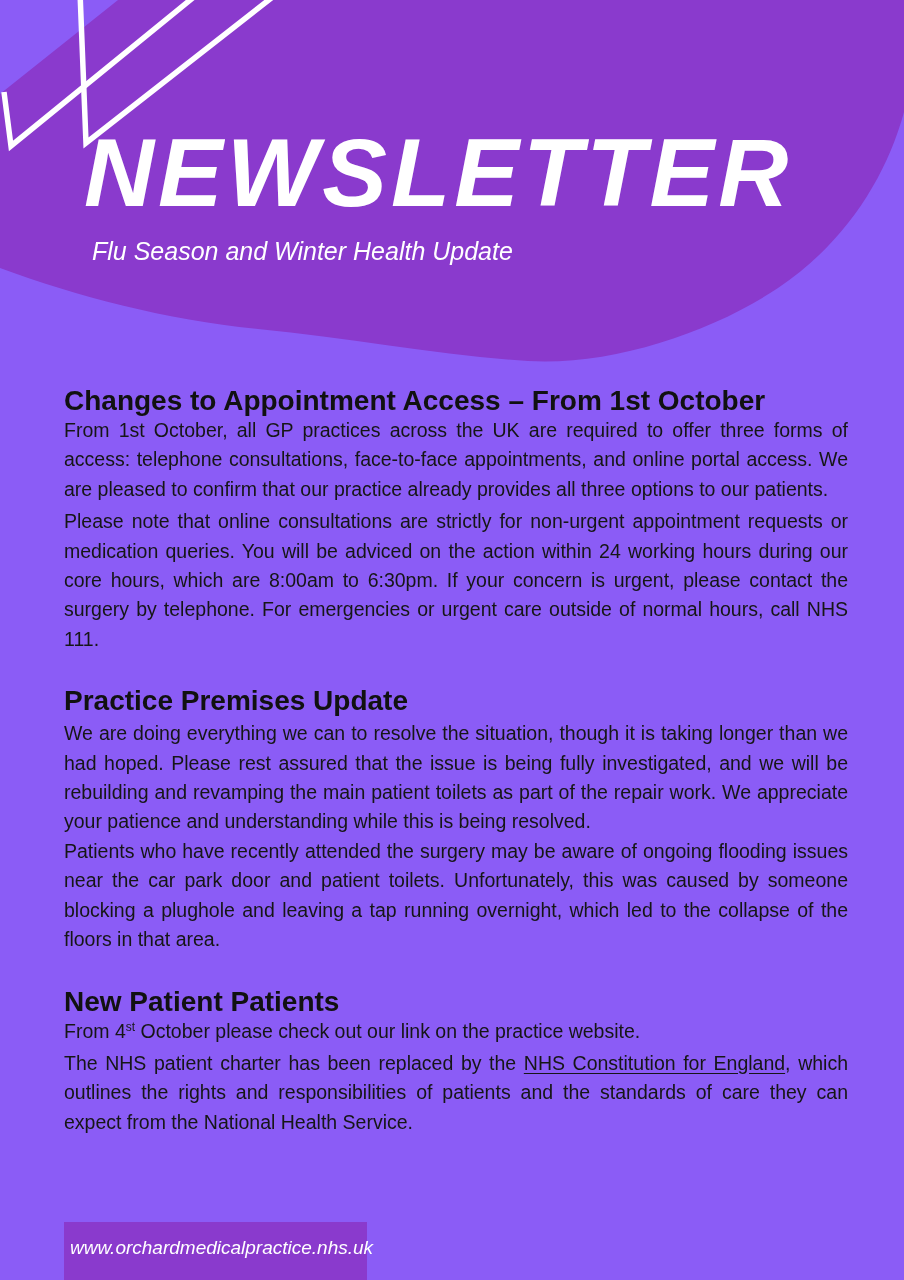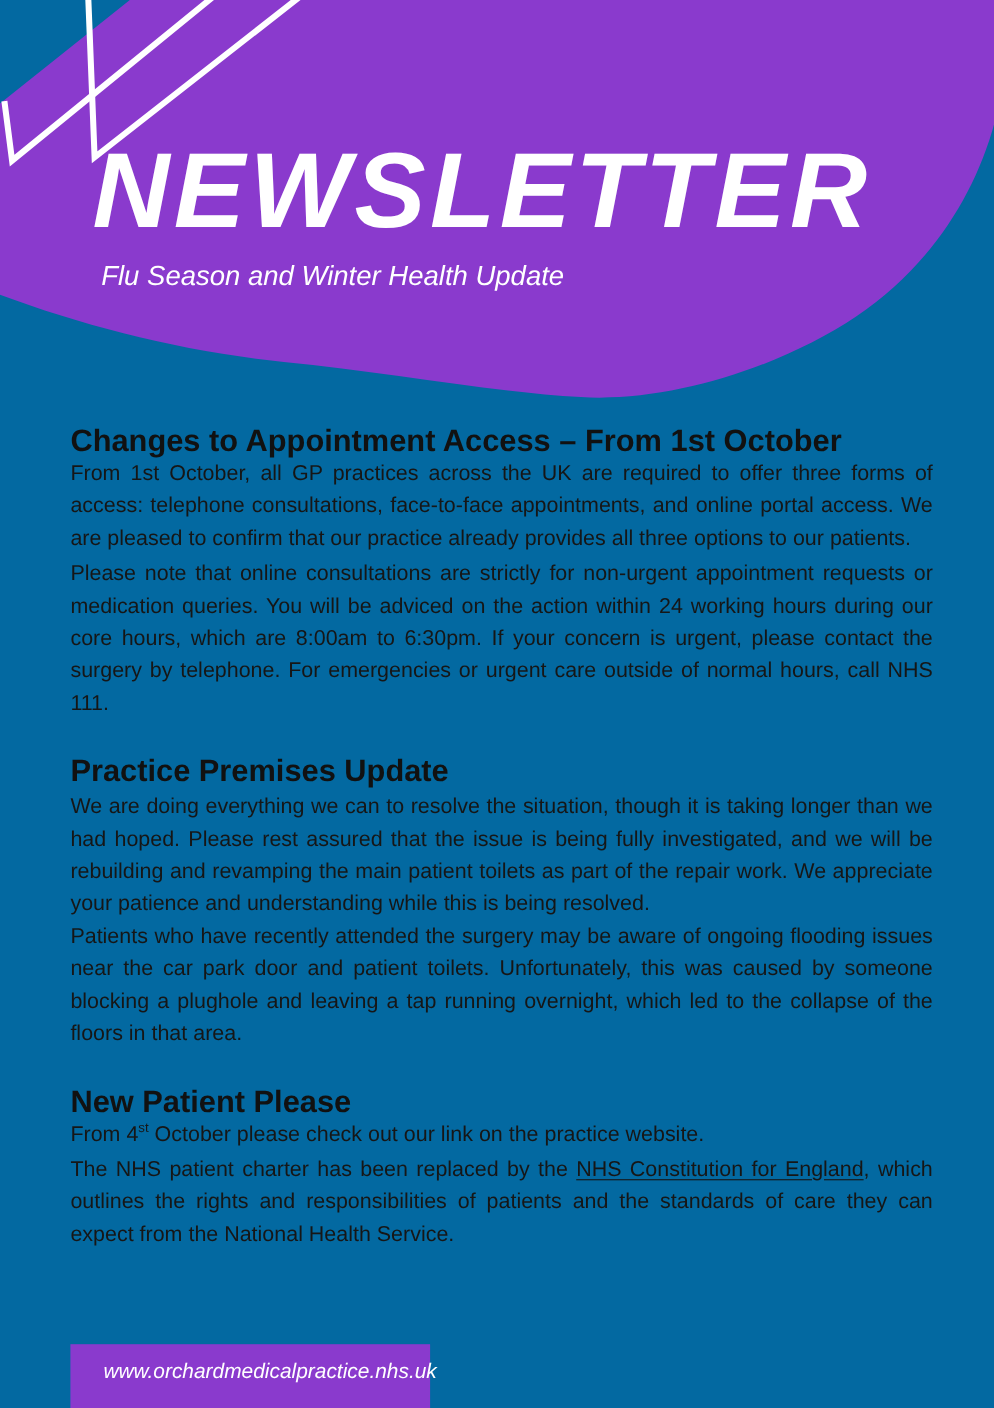--- a/index.html
+++ b/index.html
@@ -1,18 +1,18 @@
 <!DOCTYPE html>
 <html style="--accent: #8a3acd; color: rgb(22, 22, 22);"><head>
 <meta charset="utf-8">
 <style>
   html, body { margin:0; padding:0; background:#ffffff; }
   .page {
     position:relative; width:904px; height:1280px;
-    background:#0369a1; overflow:hidden;
+    background:#8b5cf6; overflow:hidden;
     font-family:"Liberation Sans", sans-serif;
     color:#161616;
   }
   .header-svg { position:absolute; top:0; left:0; display:block; }
   .newsletter-title {
     position:absolute; left:84px; top:124px;
     font-size:97px; line-height:1; font-weight:bold; font-style:italic;
     letter-spacing:4px; color:#ffffff; white-space:nowrap;
   }
   .subtitle-block { position:absolute; left:92px; top:236px; }
@@ -29,21 +29,20 @@
   p.body-text {
     font-size:19.5px; line-height:29.4px; text-align:justify;
     margin:3px 0 0 0; color:#161616;
   }
   p.body-text.first { margin-top:0; }
   p.body-text sup { font-size:12px; line-height:0; }
   .charter-link { text-decoration:underline; text-underline-offset:3px; }
   .footer-box {
     position:absolute; left:64px; top:1222px; width:303px; height:58px;
     background:var(--accent, #8a3acd);
-    padding-left:24px;
   }
   .footer-url {
     font-style:italic; color:#ffffff; font-size:19px; line-height:22px;
     padding:15px 0 0 6px; white-space:nowrap;
   }
 </style>
 </head>
 <body>
 
 <div class="page">
@@ -69,21 +68,21 @@
       <p class="body-text">Please note that online consultations are strictly for non-urgent appointment requests or medication queries. You will be adviced on the action within 24 working hours during our core hours, which are 8:00am to 6:30pm. If your concern is urgent, please contact the surgery by telephone. For emergencies or urgent care outside of normal hours, call NHS 111.</p>
     </section>
 
     <section class="block">
       <h2 class="section-heading">Practice Premises Update</h2>
       <p class="body-text">We are doing everything we can to resolve the situation, though it is taking longer than we had hoped. Please rest assured that the issue is being fully investigated, and we will be rebuilding and revamping the main patient toilets as part of the repair work. We appreciate your patience and understanding while this is being resolved.</p>
       <p class="body-text first">Patients who have recently attended the surgery may be aware of ongoing flooding issues near the car park door and patient toilets. Unfortunately, this was caused by someone blocking a plughole and leaving a tap running overnight, which led to the collapse of the floors in that area.</p>
     </section>
 
     <section class="block">
-      <h2 class="section-heading">New Patient Please</h2>
+      <h2 class="section-heading">New Patient Patients</h2>
       <p class="body-text first"><span>From 4</span><sup>st</sup><span> October please check out our link on the practice website.</span></p>
       <p class="body-text"><span>The NHS patient charter has been replaced by the </span><span class="charter-link">NHS Constitution for England</span><span>, which outlines the rights and responsibilities of patients and the standards of care they can expect from the National Health Service.</span></p>
     </section>
 
   </div>
 
   <div class="footer-box">
     <div class="footer-url">www.orchardmedicalpractice.nhs.uk</div>
   </div>
 

